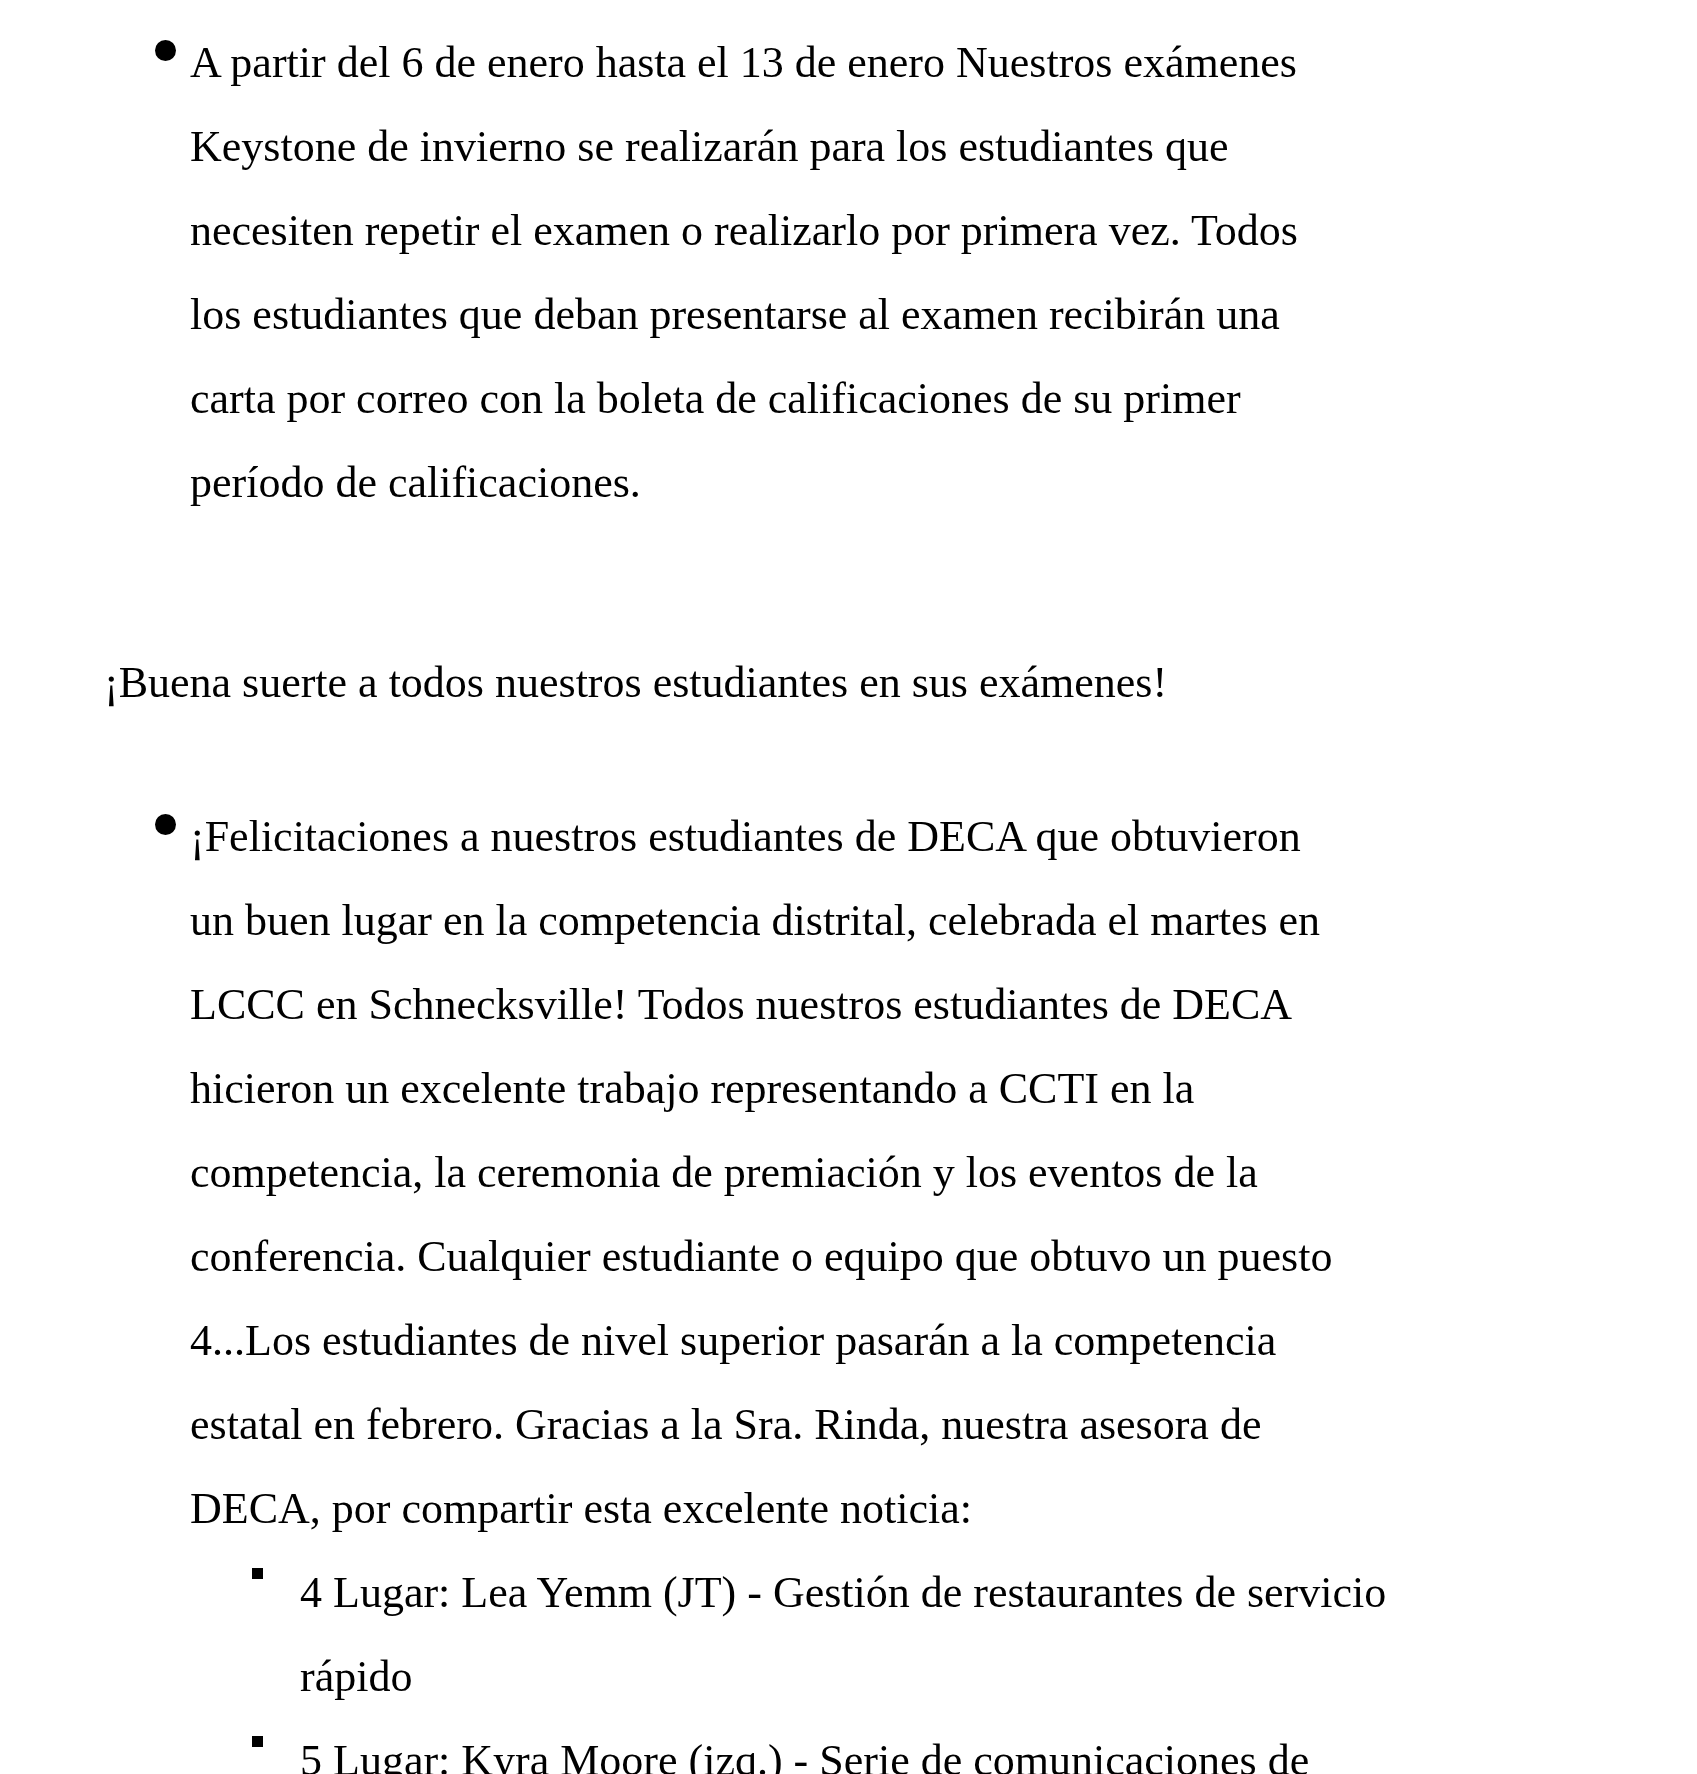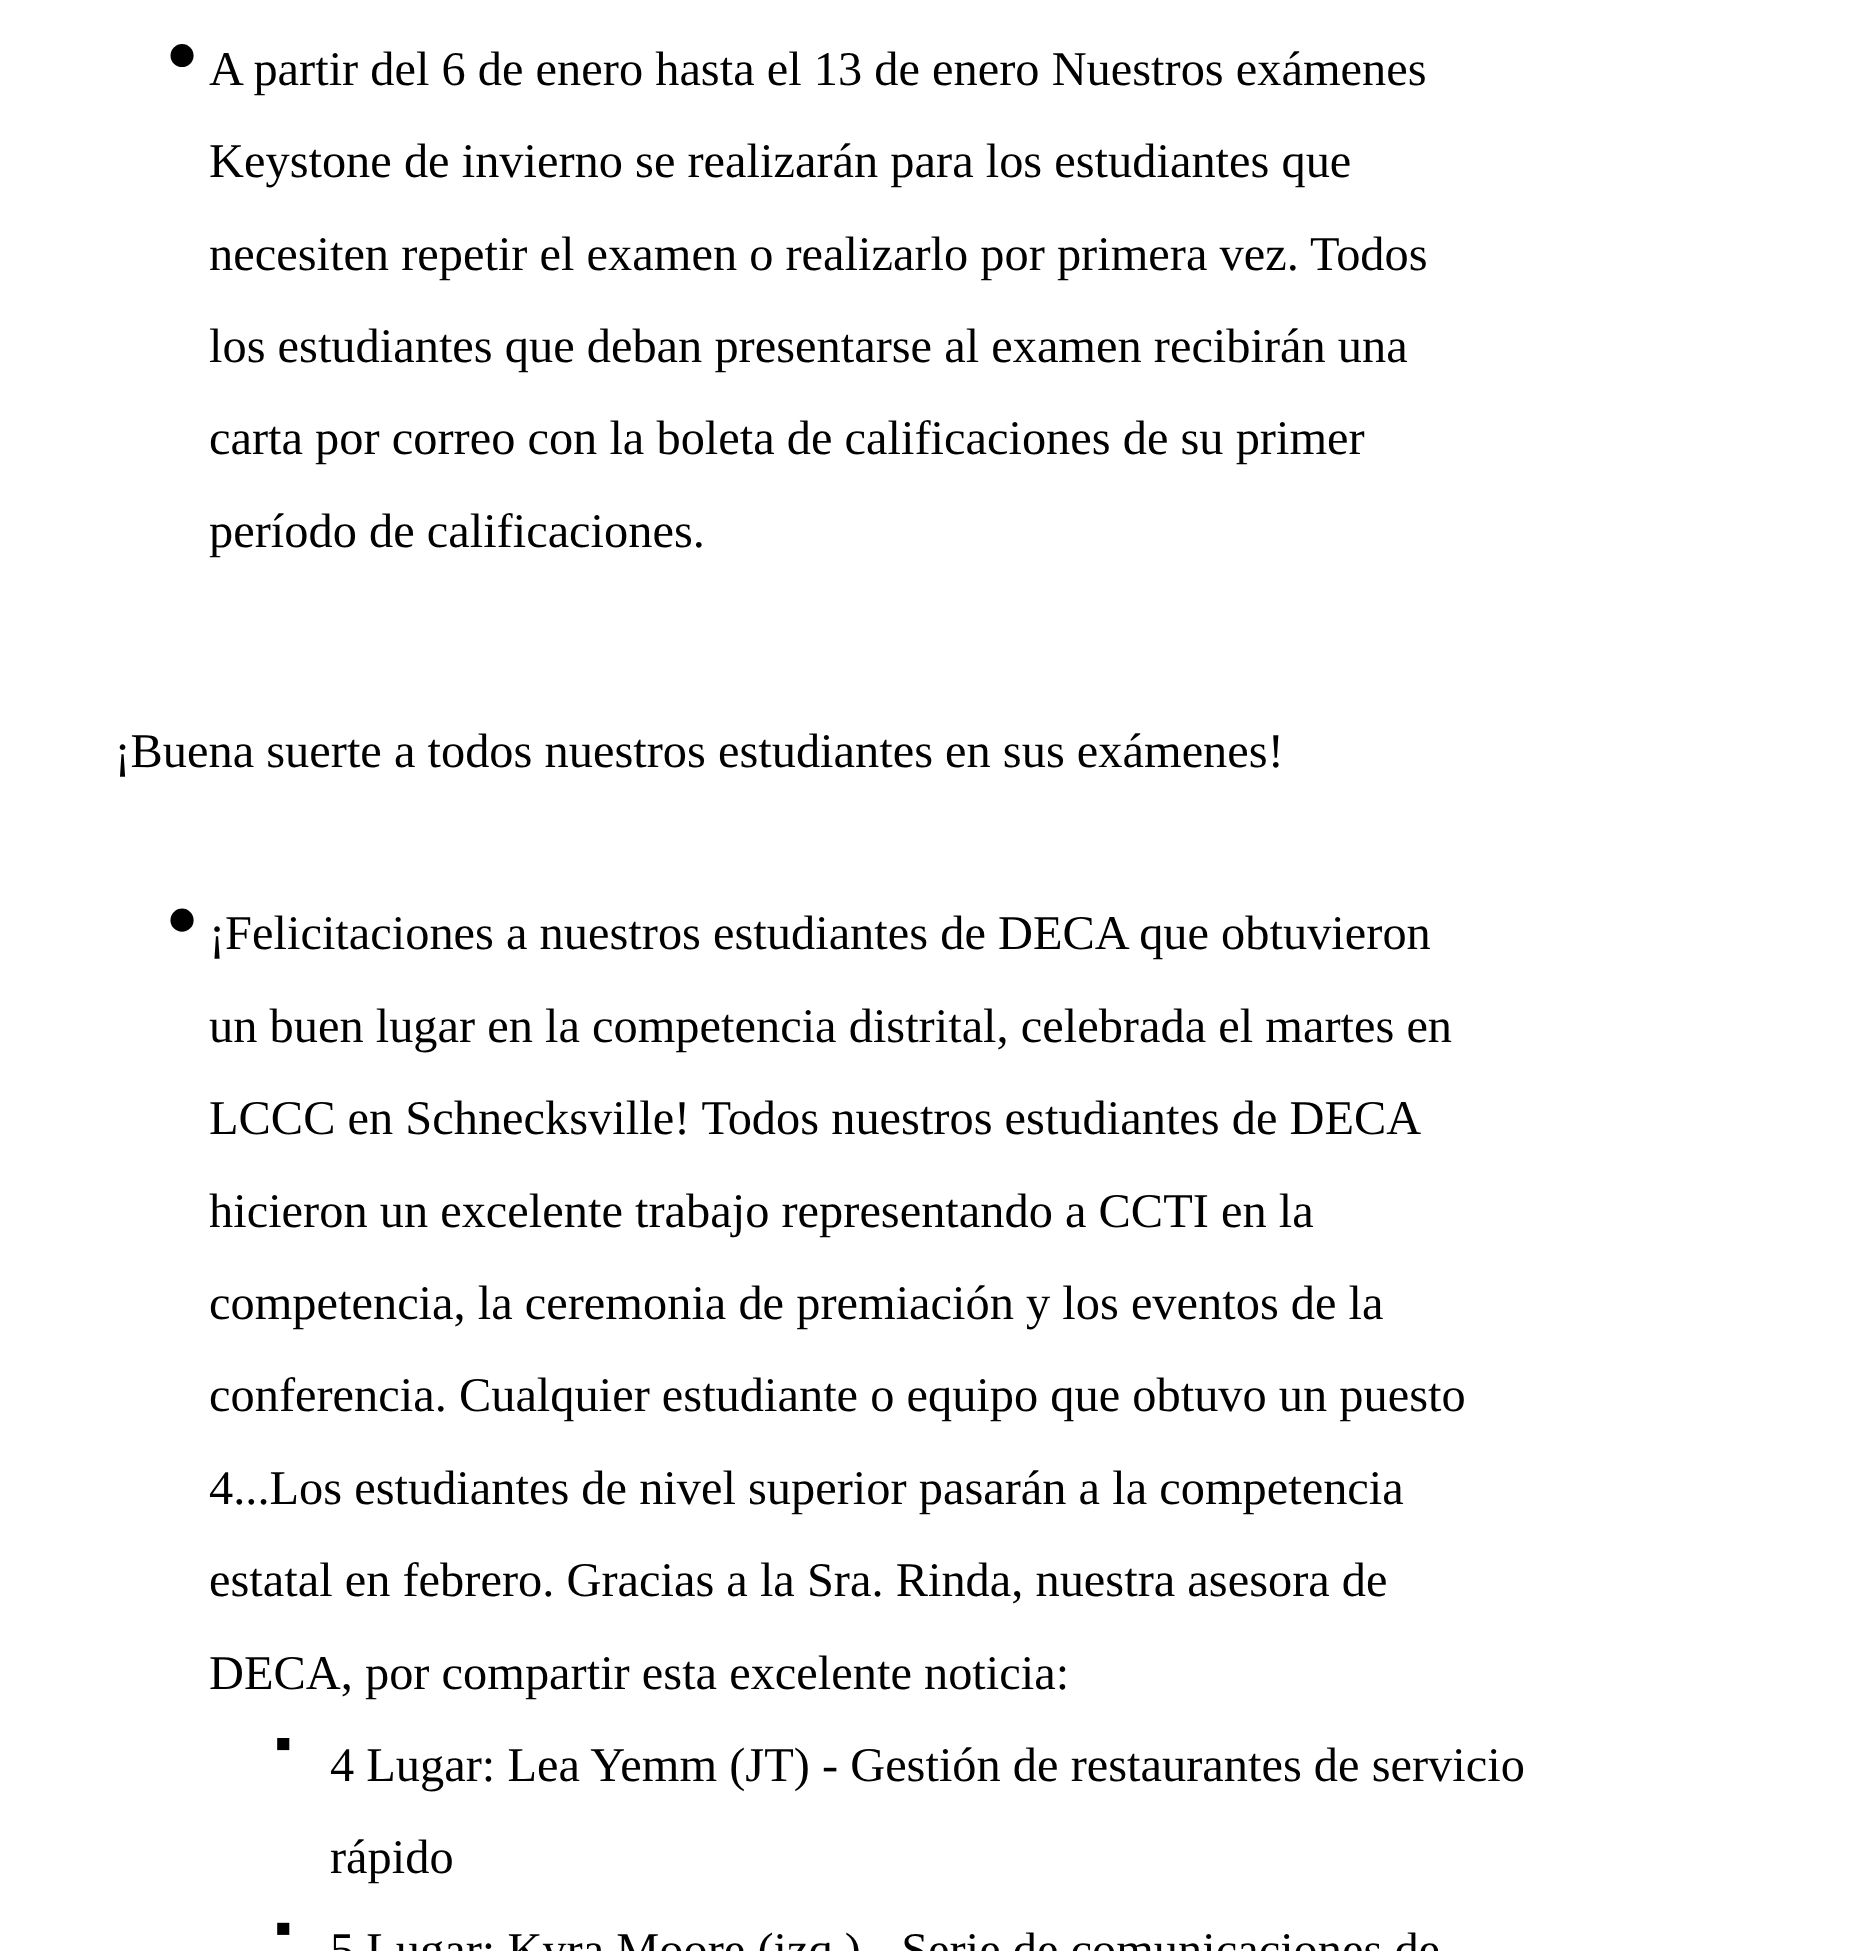--- a/index.html
+++ b/index.html
@@ -22,21 +22,21 @@
   .spacer-line {
     height: 58px;
   }
   
   .bullet-item {
     display: flex;
     margin-left: 148px;
     margin-right: 40px;
   }
   .bullet-item.second {
-    margin-top: 24px;
+    margin-top: 12px;
   }
   .bullet-marker {
     flex: 0 0 42px;
   }
   .bullet-dot {
     width: 21px;
     height: 21px;
     margin: 19px 0 0 7px;
     background: #000000;
     border-radius: 50%;

